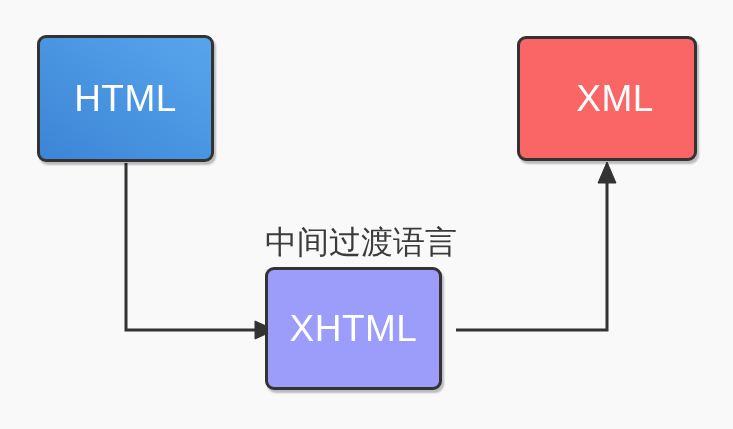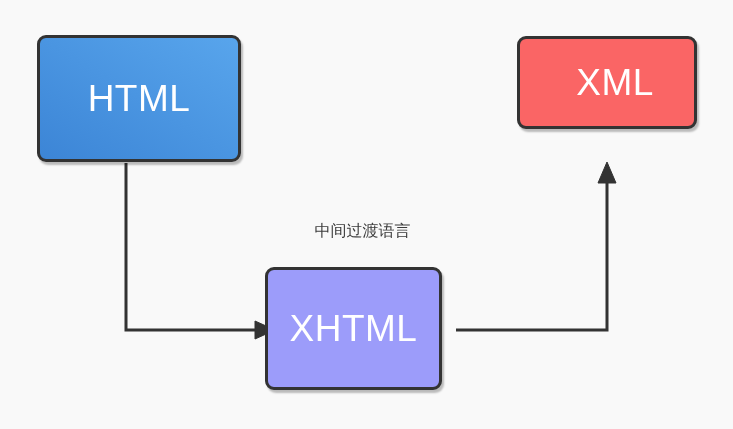--- a/index.html
+++ b/index.html
@@ -44,30 +44,29 @@
     justify-content:center;
     box-shadow:2px 3px 2px rgba(0,0,0,0.25);
   }
   .node .label{
     color:#ffffff;
     font-size:37px;
     font-weight:400;
     letter-spacing:0.5px;
     user-select:none;
   }
-  .node-html{ left:37px; top:35px;  width:204px; height:127px; }
-  .node-xml{  left:517px;top:36px;  width:180px; height:93px;padding-left:16px; }
+  .node-html{ left:37px; top:35px;  width:177px; height:127px; }
+  .node-xml{  left:517px;top:36px;  width:180px; height:125px;padding-left:16px; }
   .node-xhtml{left:265px;top:267px; width:177px; height:123px; }
   .caption{
     position:absolute;
-    left:254px;
+    left:265px;
     top:221px;
     width:217px;
-    text-align:center;
-    font-size:16px;
+    font-size:32px;
     color:var(--text-dark);
     user-select:none;
   }
 </style>
 </head>
 <body>
 
 <div class="canvas">
 
   <svg class="edges" viewBox="0 0 733 429" xmlns="http://www.w3.org/2000/svg">

